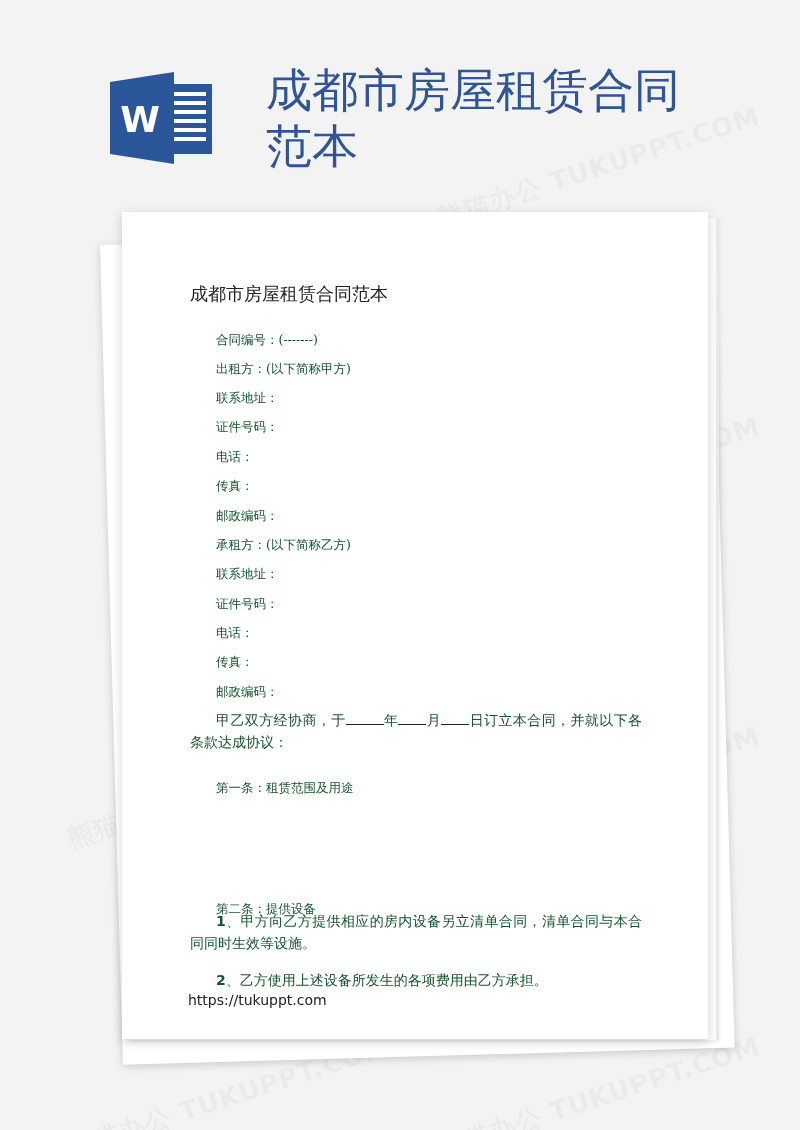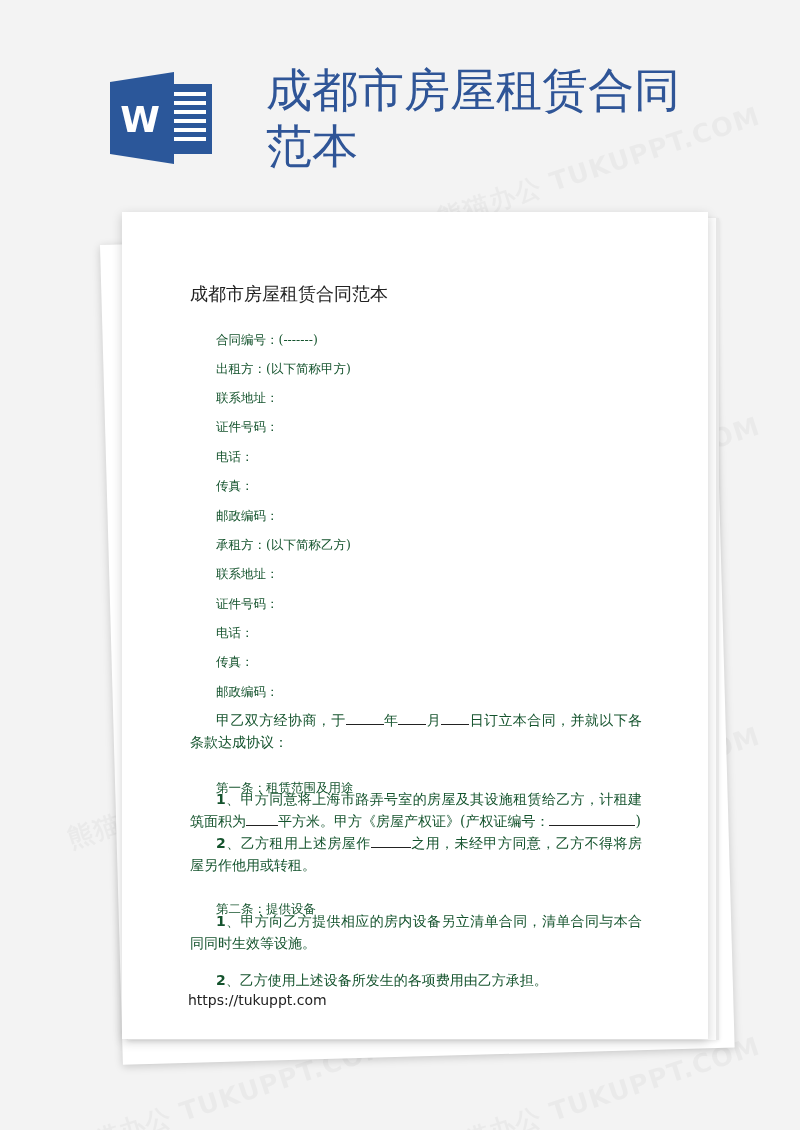--- a/index.html
+++ b/index.html
@@ -99,27 +99,21 @@
   <div class="line" style="top:413px;">电话：</div>
   <div class="line" style="top:442px;">传真：</div>
   <div class="line" style="top:472px;">邮政编码：</div>
 
   <div class="para" style="top:497px;">
     <span>甲乙双方经协商，于</span><span class="blank" style="width:38px;"></span><span>年</span><span class="blank" style="width:28px;"></span><span>月</span><span class="blank" style="width:28px;"></span><span>日订立本合同，并就以下各条款达成协议：</span>
   </div>
 
   <div class="line" style="top:568px;">第一条：租赁范围及用途</div>
 
-  <div class="para" style="top:576px;">
-    <b>1</b><span>、甲方同意将上海市路弄号室的房屋及其设施租赁给乙方，计租建筑面积为</span><span class="blank" style="width:32px;"></span><span>平方米。甲方《房屋产权证》(产权证编号：</span><span class="blank" style="width:86px;"></span><span>)</span>
-  </div>
 
-  <div class="para" style="top:620px;">
-    <b>2</b><span>、乙方租用上述房屋作</span><span class="blank" style="width:40px;"></span><span>之用，未经甲方同意，乙方不得将房屋另作他用或转租。</span>
-  </div>
 
   <div class="line" style="top:689px;">第二条：提供设备</div>
 
   <div class="para" style="top:698px;">
     <b>1</b><span>、甲方向乙方提供相应的房内设备另立清单合同，清单合同与本合同同时生效等设施。</span>
   </div>
 
   <div class="para" style="top:745px;margin-top:12px;">
     <b>2</b><span>、乙方使用上述设备所发生的各项费用由乙方承担。</span>
   </div>

